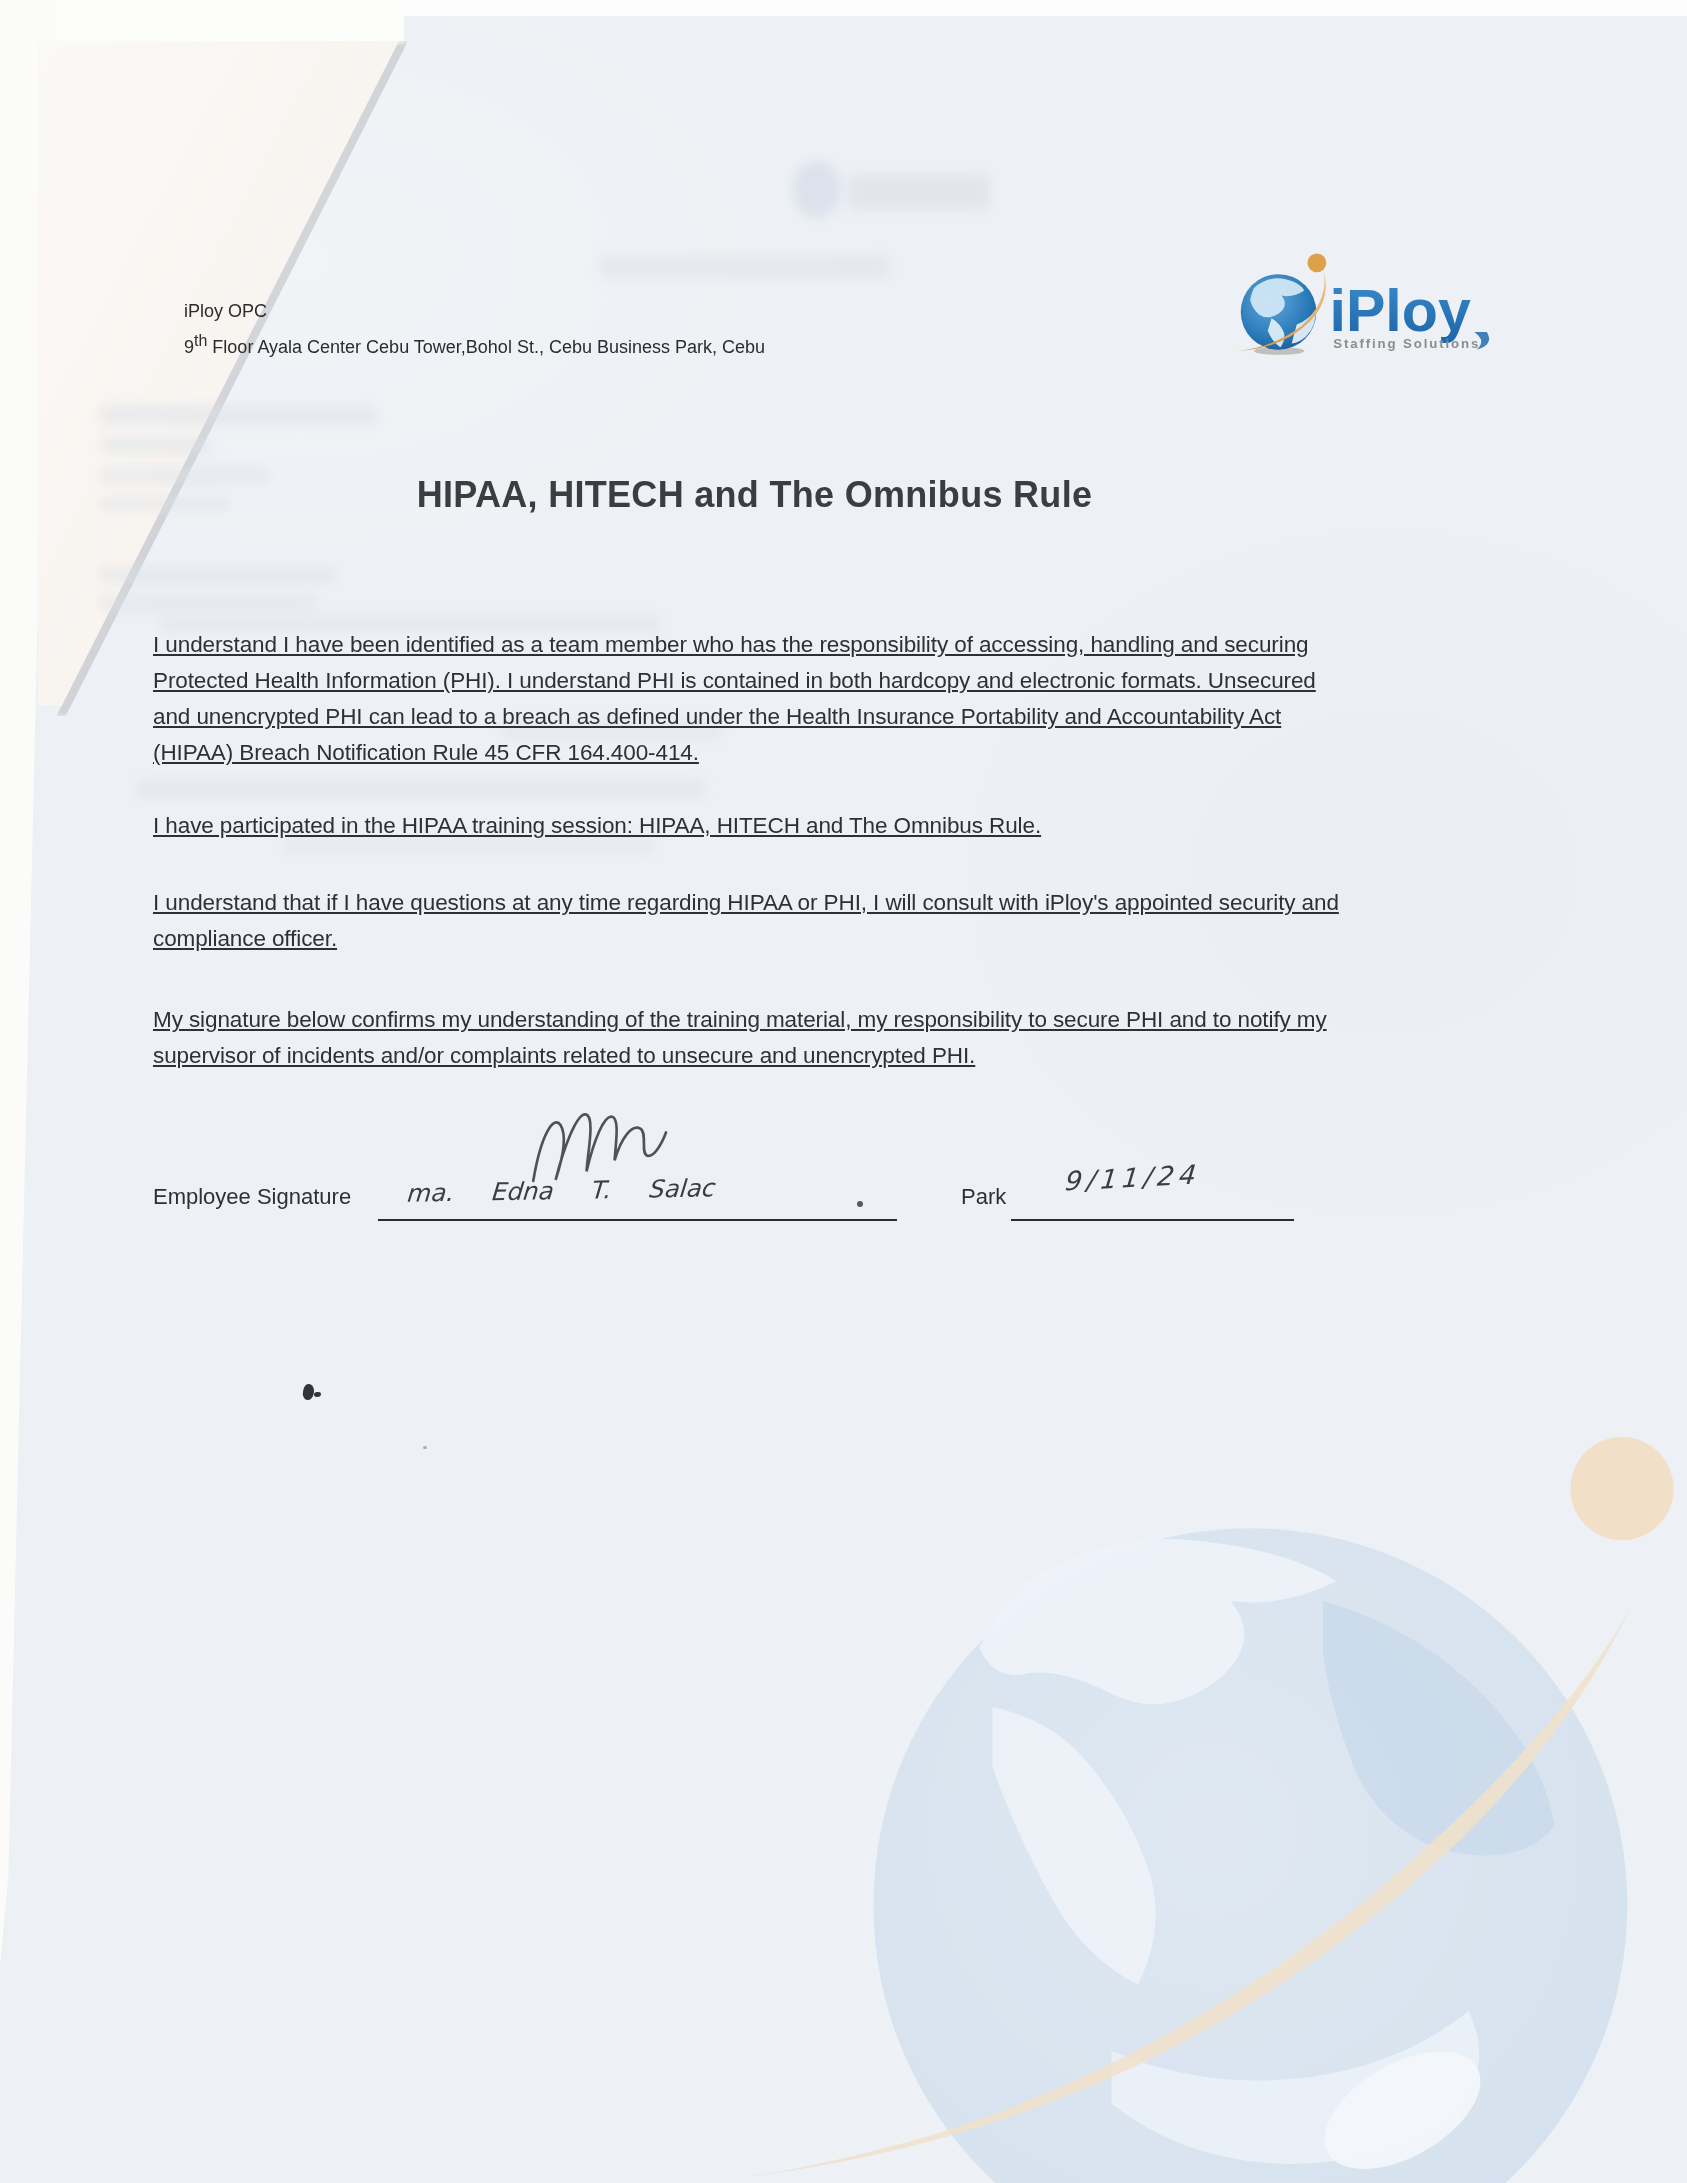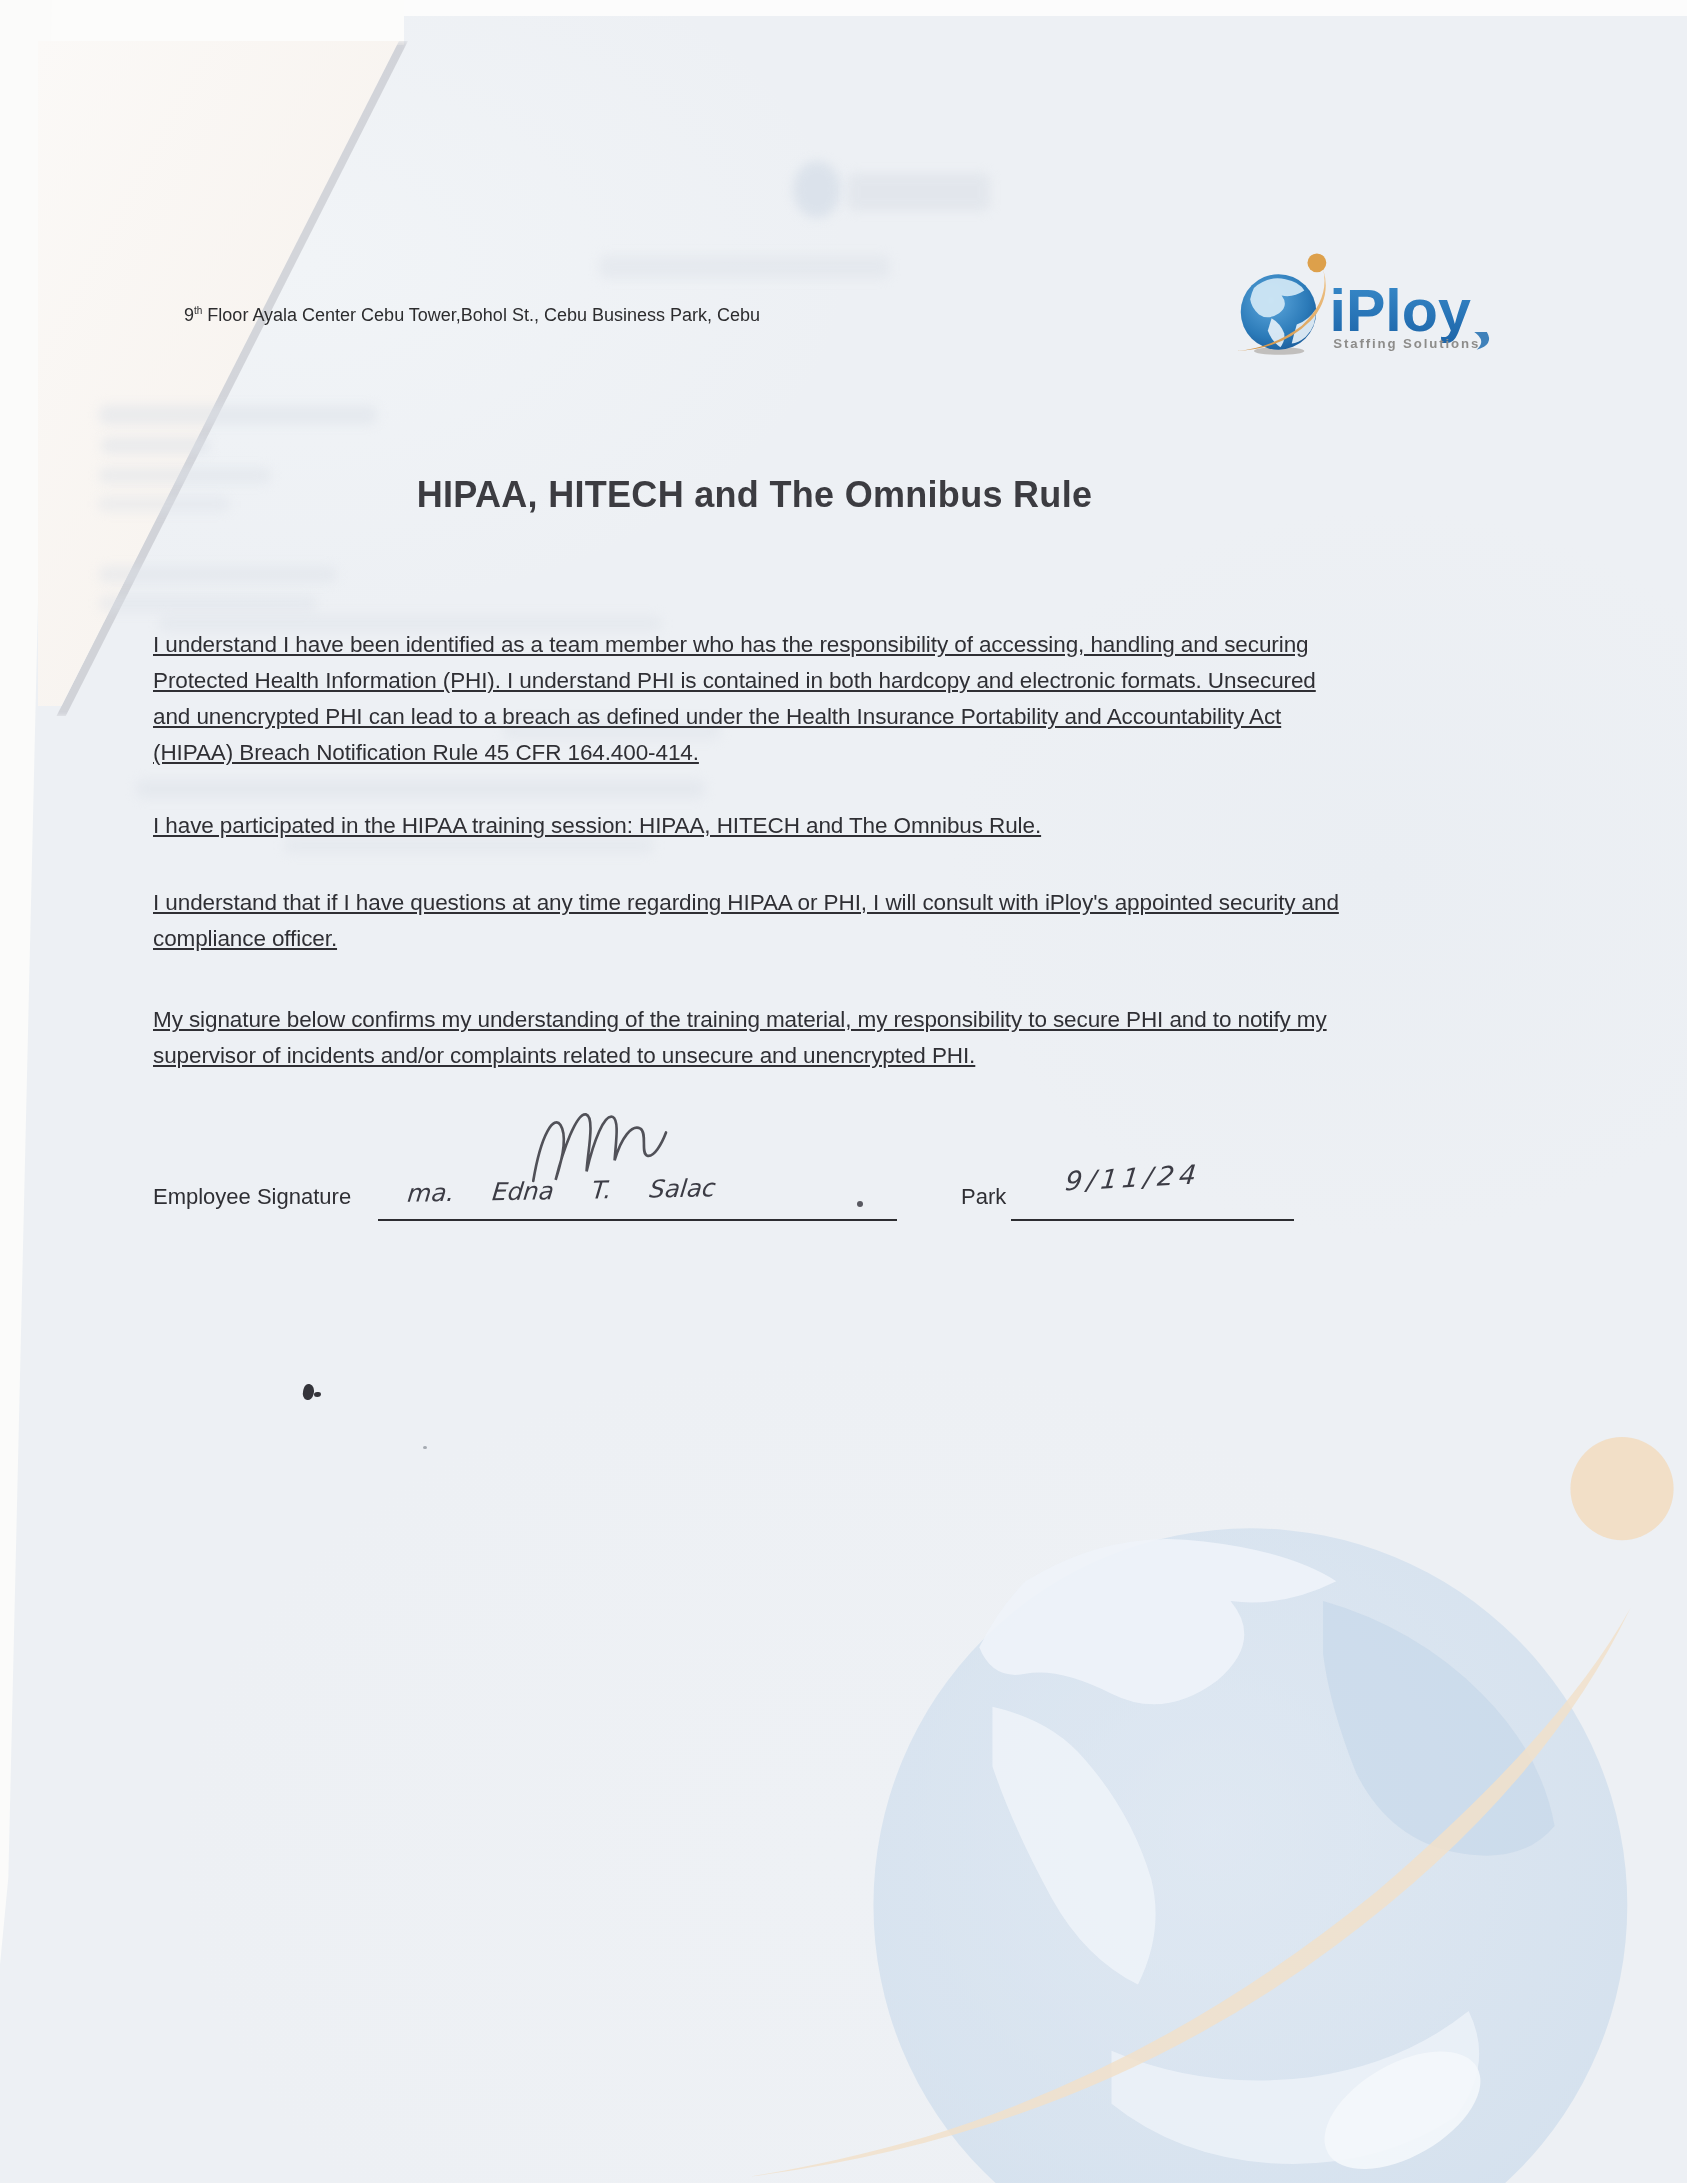--- a/index.html
+++ b/index.html
@@ -23,21 +23,21 @@
     background:linear-gradient(118deg,#fbf9f7 0%,#f8f4f0 55%,#efe9e3 100%);}
   .fold-shadow{left:38px;top:41px;width:370px;height:675px;
     clip-path:polygon(97% 0,100% 0,7.5% 100%,5% 100%);
     background:rgba(150,150,158,.32); filter:blur(2.6px);}
   
   .ghost{position:absolute;background:#dce1e8;filter:blur(5.3px);border-radius:6.6px;}
   
   .speck{position:absolute;background:#34343a;}
   
   .addr{left:184px;top:296px;font-size:18px;line-height:30px;color:#2c2c2e;}
-  .addr sup{font-size:10px;}
+  .addr sup{font-size:16px;}
   .doc-title{left:0;top:474px;width:1509px;text-align:center;
     font-size:36px;font-weight:bold;color:#3c3c41;letter-spacing:0.3px;}
   .para{left:153px;width:1389px;font-size:22.5px;line-height:36px;color:#2f2f34;
     white-space:pre-line;letter-spacing:-0.1px;text-decoration:underline;}
   .sig-label{font-size:22px;color:#2f2f34;}
   .uline{position:absolute;height:2px;background:#2d2d31;}
   .handwritten{font-family:"DejaVu Sans",sans-serif;font-style:italic;color:#3c3c45;}
   .hw-name{left:408px;top:1176px;font-size:24.5px;word-spacing:30px;
     transform:skewX(-7deg) rotate(-1deg);}
   .hw-date{left:1066px;top:1162px;font-size:26.5px;letter-spacing:4.6px;
@@ -81,20 +81,21 @@
     <path d="M430,330 Q560,250 700,270 Q830,285 900,330 Q820,370 740,360 Q790,420 720,480 Q640,540 560,500 Q480,460 430,470 Q380,480 360,430 Q390,370 430,330 Z" fill="#eef3f9" opacity="0.9"></path>
     <path d="M380,520 Q470,540 520,600 Q590,680 620,780 Q640,860 600,940 Q520,900 470,810 Q410,700 380,610 Z" fill="#eef3f9" opacity="0.85"></path>
     <path d="M880,360 Q1020,400 1120,500 Q1210,590 1230,700 Q1180,760 1080,740 Q980,720 930,620 Q890,520 880,440 Z" fill="#c0d4e7" opacity="0.5"></path>
     <path d="M560,1040 Q700,1100 860,1080 Q1000,1060 1100,980 Q1140,1060 1080,1140 Q960,1220 800,1210 Q660,1200 560,1120 Z" fill="#eef3f9" opacity="0.8"></path>
     <ellipse cx="1000" cy="1130" rx="130" ry="70" fill="#f4f7fb" opacity="0.9" transform="rotate(-30 1000 1130)"></ellipse>
     <path d="M15,1230 Q520,1165 900,880 Q1210,650 1345,370 Q1240,560 960,800 Q640,1060 280,1170 Q140,1210 15,1230 Z" fill="#f1e0ca" opacity="0.85"></path>
     <circle cx="1332" cy="190" r="78" fill="#f2ddc2" opacity="0.9"></circle>
   </svg>
 
   <div class="abs addr">
+    <div>iPloy OPC</div>
     <div><span>9</span><sup>th</sup><span> Floor Ayala Center Cebu Tower,Bohol St., Cebu Business Park, Cebu</span></div>
   </div>
 
   <svg class="abs" style="left:1236px;top:249px;" width="265" height="107" viewBox="0 0 420 170">
     <defs>
       <radialGradient id="gb" cx="40%" cy="35%" r="70%">
         <stop offset="0%" stop-color="#5fa9de"></stop>
         <stop offset="70%" stop-color="#2b7ab8"></stop>
         <stop offset="100%" stop-color="#1b5d9c"></stop>
       </radialGradient>

